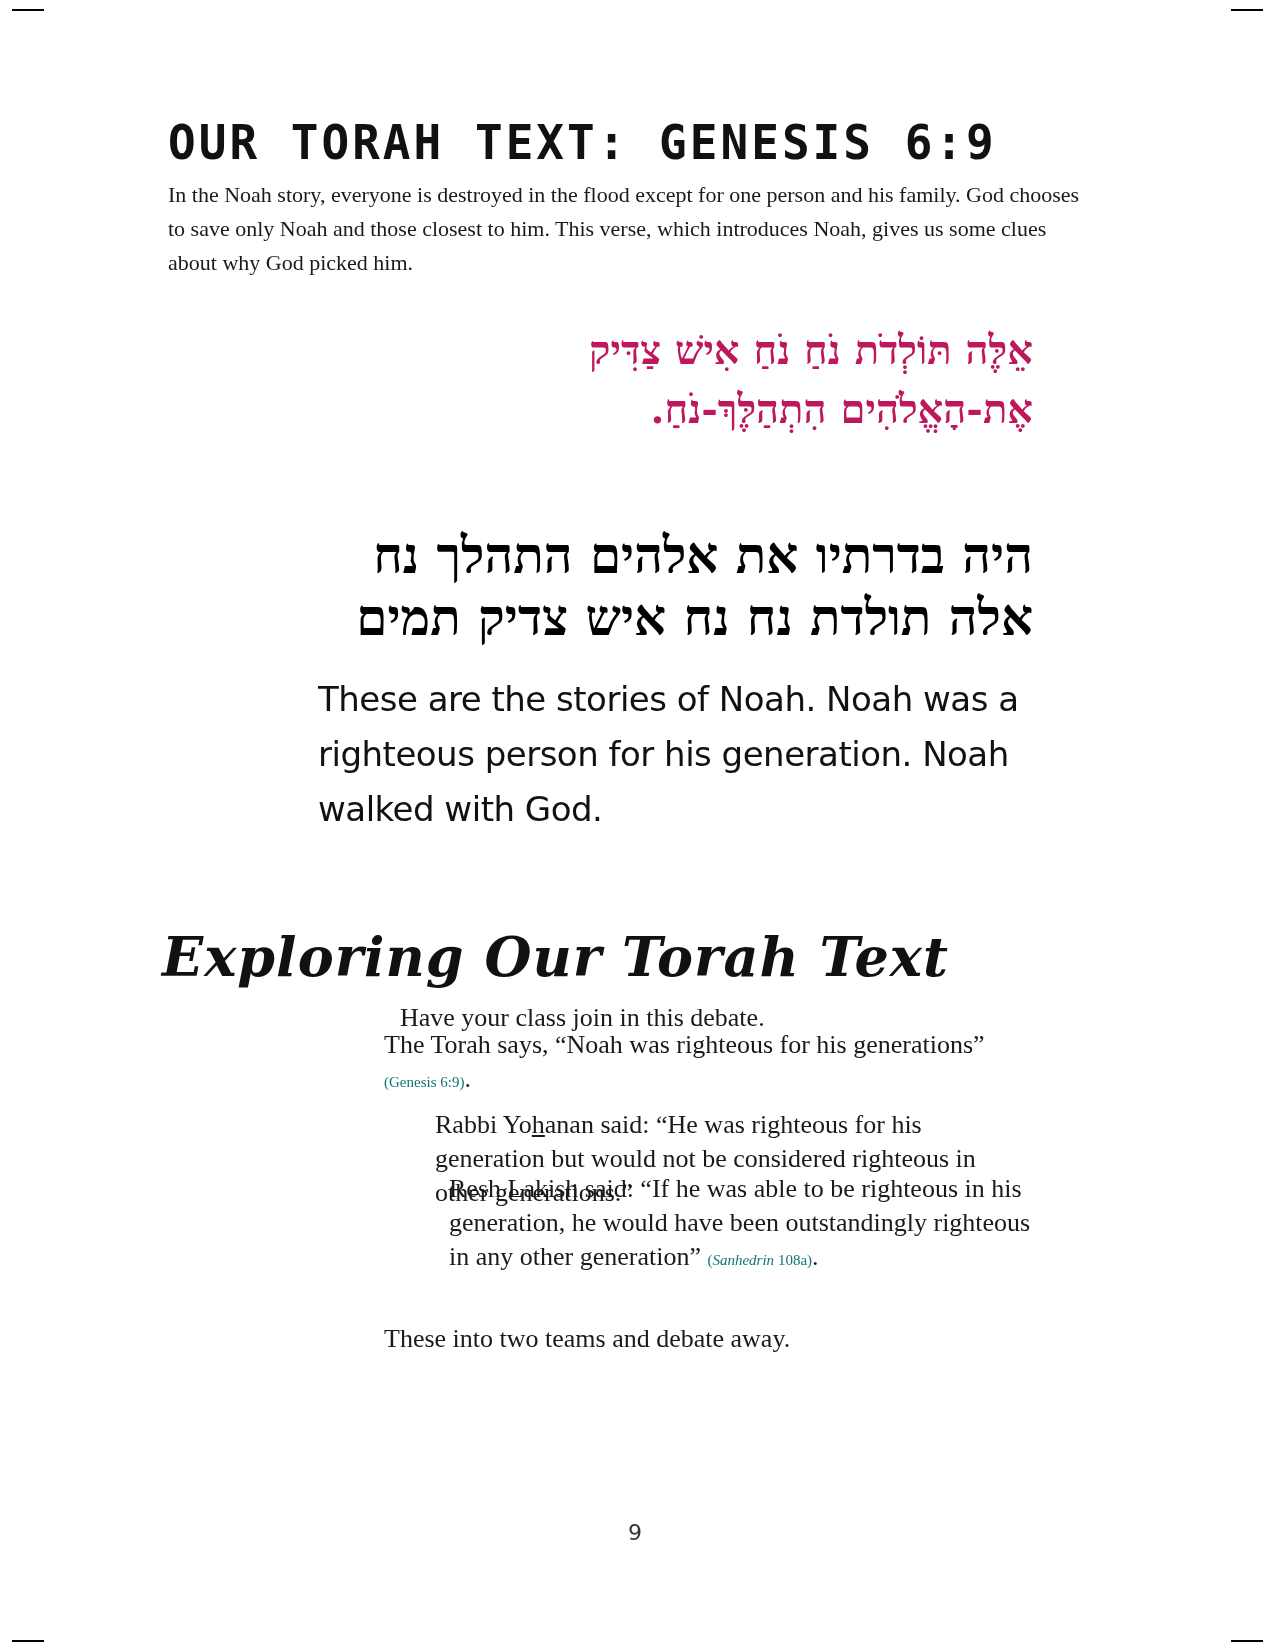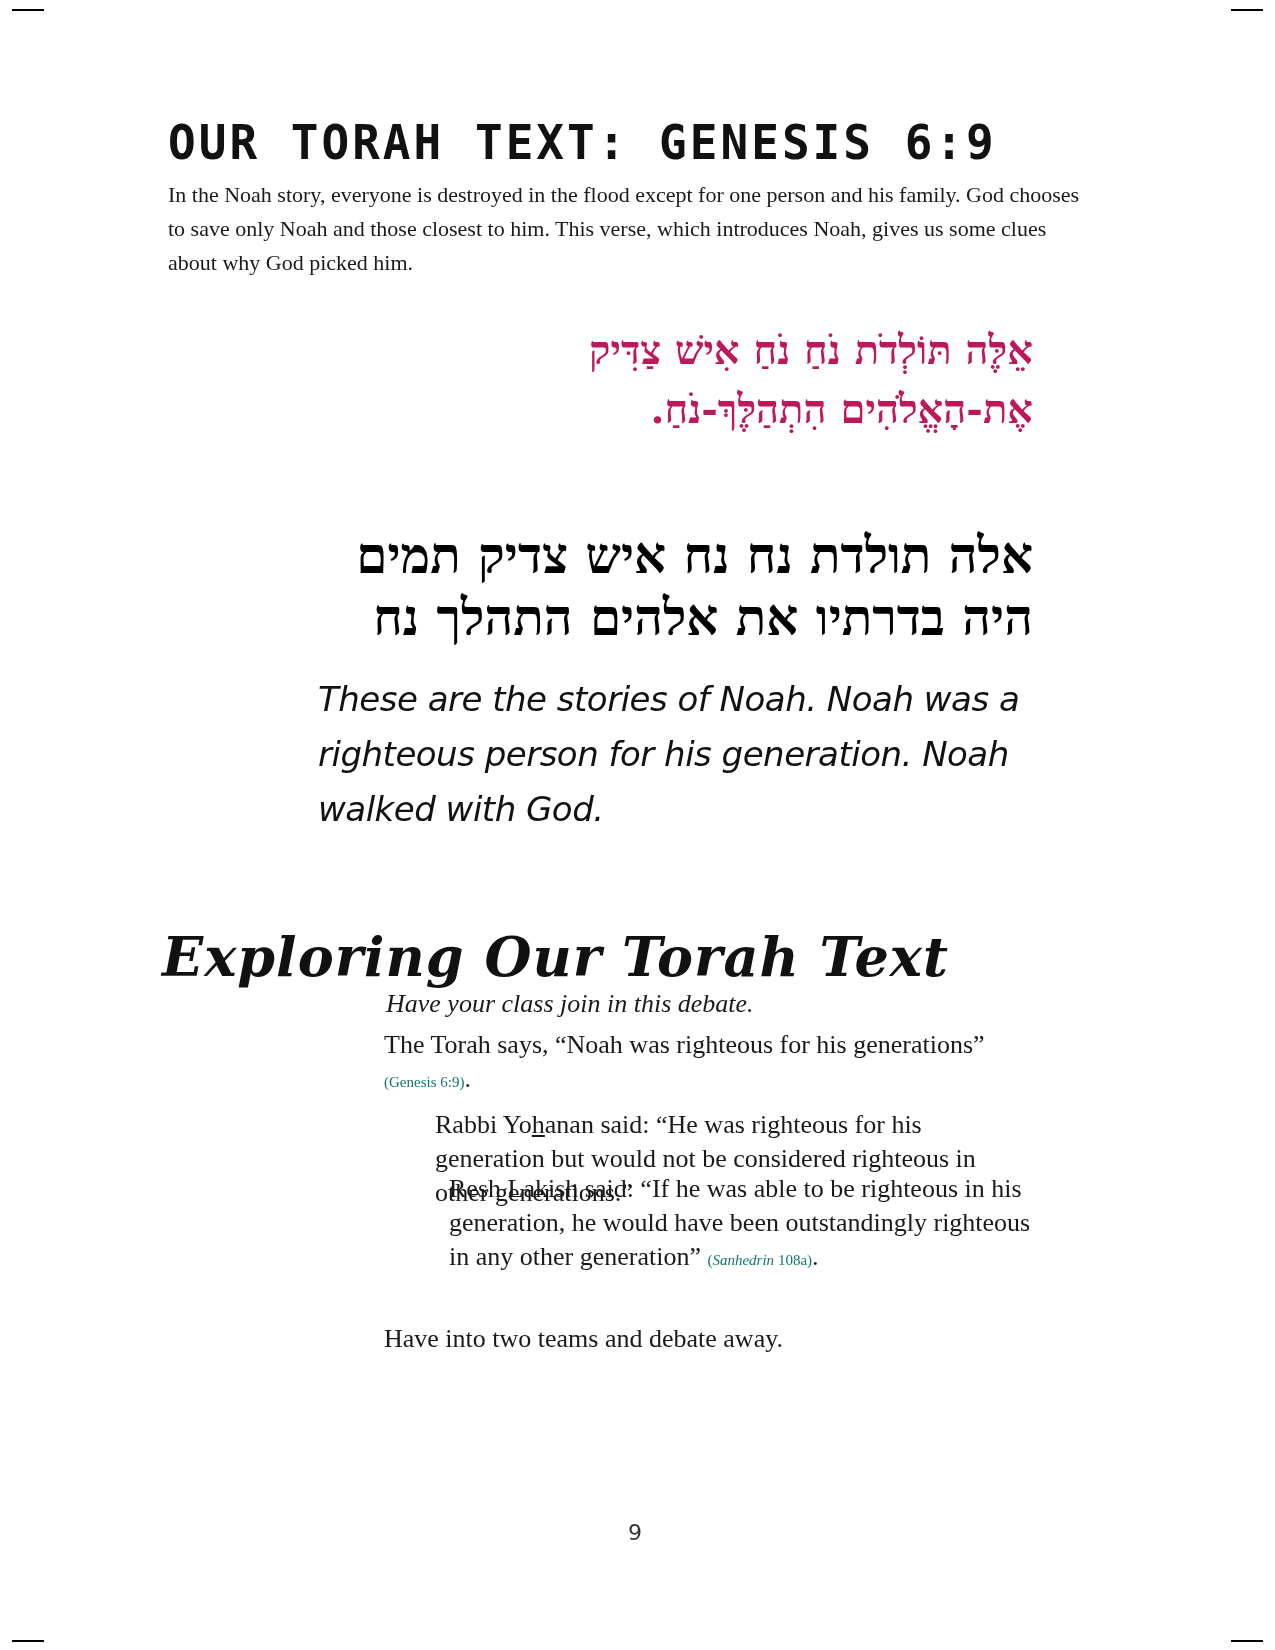--- a/index.html
+++ b/index.html
@@ -32,21 +32,21 @@
   }
   .hebrew-stam {
     position: absolute; right: 242px; top: 525px; width: 760px;
     direction: rtl; text-align: right;
     font-family: "DejaVu Serif", serif; font-size: 50px; line-height: 62px;
     font-weight: bold; color: #000;
   }
   .translation {
     position: absolute; left: 318px; top: 672px; width: 720px;
     font-family: "DejaVu Sans", sans-serif; font-size: 34px; line-height: 55px;
-    color: #111; font-style: italic; letter-spacing: -0.5px;
+    color: #111; letter-spacing: -0.5px;
   }
   .section-heading {
     position: absolute; left: 162px; top: 922px;
     font-family: "DejaVu Serif", serif; font-style: italic;
     font-size: 54px; line-height: 70px; color: #111; letter-spacing: 1px;
   }
   .para {
     position: absolute; font-size: 26px; line-height: 34px; color: #1a1a1a;
   }
   .cite-small { font-size: 15px; color: #0f766e; }
@@ -68,39 +68,39 @@
 <h1 class="title" style="margin:0;">Our Torah Text: Genesis 6:9</h1>
 
 <p class="intro" style="margin:0;">In the Noah story, everyone is destroyed in the flood except for one person and his family. God chooses to save only Noah and those closest to him. This verse, which introduces Noah, gives us some clues about why God picked him.</p>
 
 <div class="hebrew-vowel">
   <div>אֵלֶּה תּוֹלְדֹת נֹחַ נֹחַ אִישׁ צַדִּיק</div>
   <div>אֶת-הָאֱלֹהִים הִתְהַלֶּךְ-נֹחַ.</div>
 </div>
 
 <div class="hebrew-stam">
+  <div>היה בדרתיו את אלהים התהלך נח</div>
   <div>אלה תולדת נח נח איש צדיק תמים</div>
-  <div>היה בדרתיו את אלהים התהלך נח</div>
 </div>
 
 <p class="translation" style="margin:0;">These are the stories of Noah. Noah was a righteous person for his generation. Noah walked with God.</p>
 
 <h2 class="section-heading" style="margin:0;">Exploring Our Torah Text</h2>
 
-<p class="para" style="left:384px; top:985px; margin:2px;font-style:italic;">Have your class join in this debate.</p>
+<p class="para" style="left:384px; top:985px; margin:16px;">Have your class join in this debate.</p>
 
 <p class="para" style="left:384px; top:1028px; width:640px; margin:0;">
   <span>The Torah says, “Noah was righteous for his generations”</span><br>
   <span class="cite-small">(Genesis 6:9)</span><span>.</span>
 </p>
 
 <p class="para" style="left:431px; top:1104px; width:600px; margin:4px;">
   <span>Rabbi Yo</span><span class="underline">h</span><span>anan said: “He was righteous for his generation but would not be considered righteous in other generations.”</span>
 </p>
 
 <p class="para" style="left:431px; top:1154px; width:600px; margin:18px;">
   <span>Resh Lakish said: “If he was able to be righteous in his generation, he would have been outstandingly righteous in any other generation”</span>
   <span class="cite-small"><span>(</span><span class="cite-italic">Sanhedrin</span><span> 108a)</span></span><span>.</span>
 </p>
 
-<p class="para" style="left:384px; top:1322px; margin:0;">Have into two teams and debate away.</p>
+<p class="para" style="left:384px; top:1322px; margin:0;">These into two teams and debate away.</p>
 
 <div class="page-number">9</div>
 
 </body></html>

